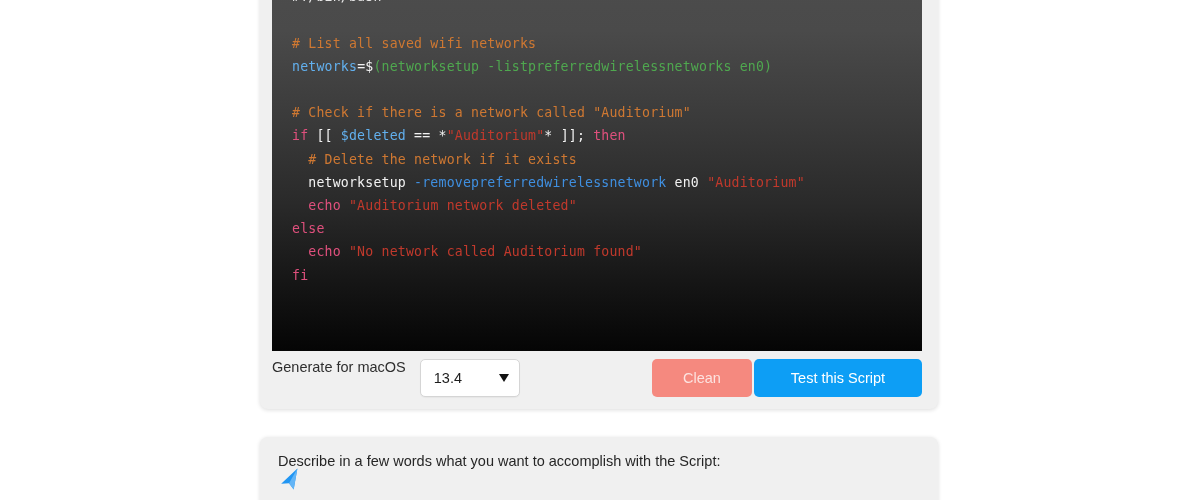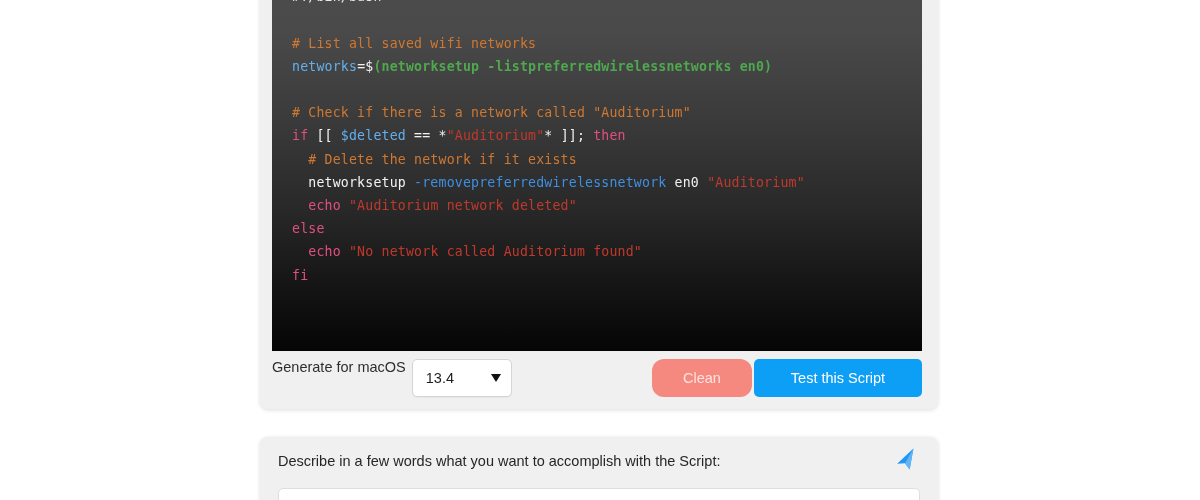--- a/index.html
+++ b/index.html
@@ -57,21 +57,21 @@
     line-height: 23.2px;
     white-space: pre;
     letter-spacing: 0.2px;
   }
 
   .t-plain   { color: #e8e8e8; }
   .t-comment { color: #cf7832; margin-top: 20px; }
   .t-var     { color: #62b0ee; margin-top: 42px; }
   .t-string  { color: #c1392c; }
   .t-kw      { color: #e0507d; }
-  .t-func    { color: #4fa84f; font-weight: bold; }
+  .t-func    { color: #4fa84f; }
   .t-flag    { color: #3f8fe0; }
   .t-white   { color: #f2f2f2; }
 
   
   .controls {
     position: absolute;
     left: 272px;
     top: 359px;
     width: 650px;
     height: 46px;
@@ -80,21 +80,21 @@
   }
 
   .gen-label {
     font-size: 14.5px;
     color: #2e2e2e;
     font-family: "Liberation Sans", sans-serif;
     white-space: nowrap;
   }
 
   .os-select {
-    margin-left: 6px;
+    margin-left: 14px;
     width: 100px;
     height: 38px;
     background: #ffffff;
     border: 1px solid #d5d5d5;
     border-radius: 5px;
     display: flex;
     align-items: center;
     justify-content: space-between;
     padding: 0 10px 0 13px;
     box-sizing: border-box;
@@ -120,21 +120,20 @@
     cursor: pointer;
     display: inline-flex;
     align-items: center;
     justify-content: center;
   }
   .btn-clean {
     background: #f5897f;
     color: #fce3e0;
     width: 100px;
     margin-left: auto;
-    border-radius: 12px;
   }
   .btn-test {
     background: #0d9ef5;
     color: #ffffff;
     width: 168px;
     margin-left: 2px;
   }
 
   
   .describe-card {
@@ -147,20 +146,21 @@
     border-radius: 8px;
     box-shadow: 0 1px 4px rgba(0,0,0,0.14);
     box-sizing: border-box;
     padding: 14px 18px 0 18px;
   }
 
   .describe-head {
     display: flex;
     align-items: flex-start;
     justify-content: space-between;
+    flex-direction: column;
   }
   .describe-label {
     font-size: 14.5px;
     color: #262626;
     line-height: 20px;
   }
   .send-icon { width: 26px; height: 26px; margin-top: -3px; }
 
   .describe-input {
     margin-top: 14px;

